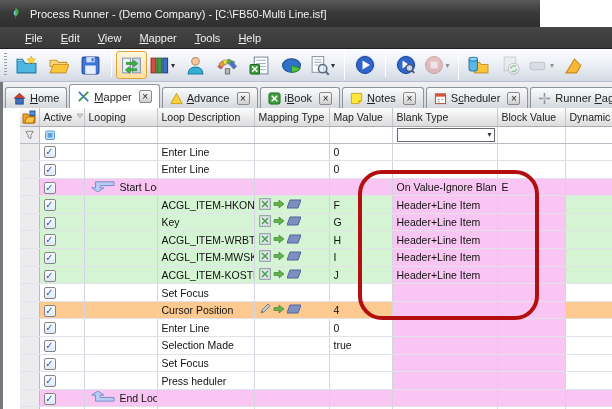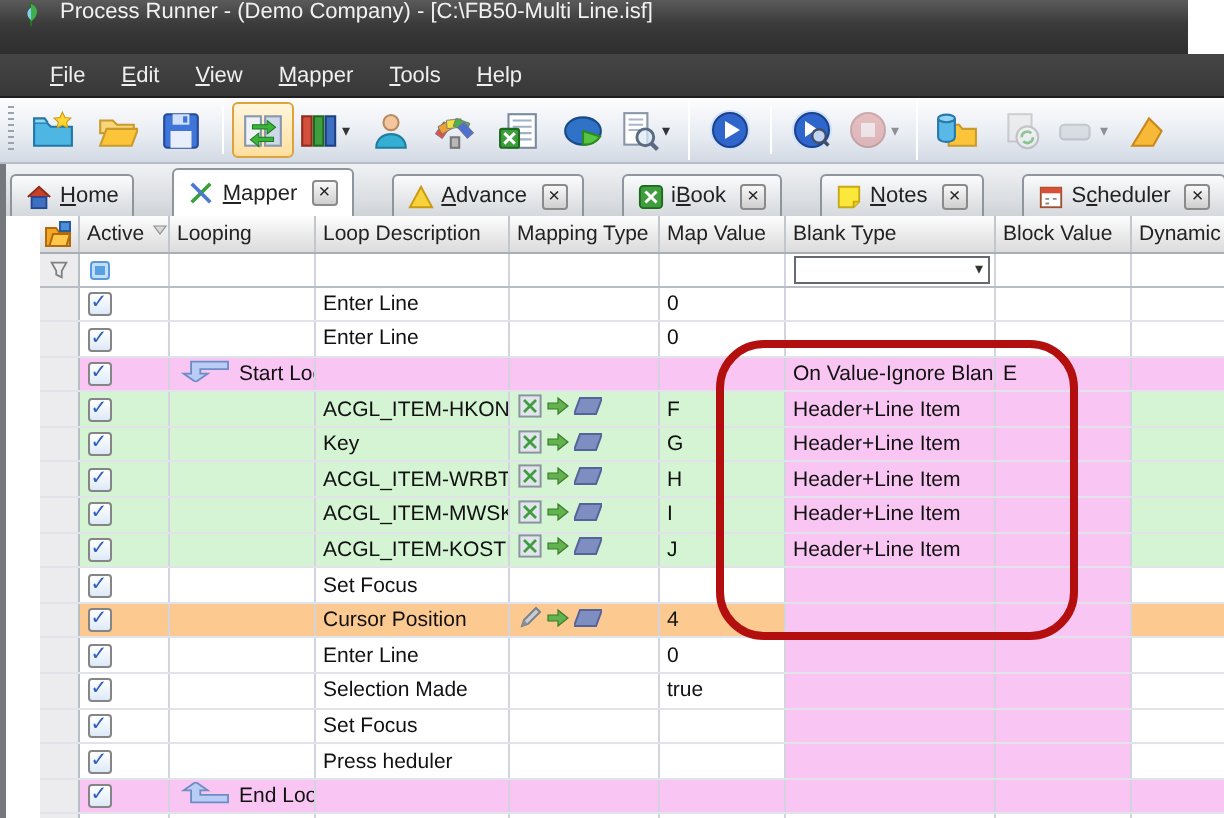--- a/index.html
+++ b/index.html
@@ -4,23 +4,23 @@
 <style>
   html,body { margin:0; padding:0; background:#ffffff; }
   * { box-sizing:border-box; }
   #window {
     position:relative; width:612px; height:409px; overflow:hidden;
     font-family:"Liberation Sans", sans-serif; font-size:11px; color:#111;
     background:#fff;
   }
   
   #titlebar {
-    position:absolute; left:0; top:0; width:594px; height:27px;
+    position:absolute; left:0; top:0; width:540px; height:27px;
     background:linear-gradient(#5a5a5a,#3a3a3a 45%,#2e2e2e);
-    display:flex; gap:7px; padding-left:8px;
+    display:flex; align-items:center; gap:7px; padding-left:8px;
     color:#f2f2f2;
   }
   #titlebar .app-ico { width:15px; height:15px; display:inline-block; }
   #menubar {
     position:absolute; left:0; top:27px; width:612px; height:22px;
     background:linear-gradient(#454545,#383838); border-bottom:1px solid #1f1f1f;
     display:flex; align-items:center; padding-left:16px; color:#efefef;
   }
   .menu-item { padding:3px 9px; cursor:default; }
   .mn { text-decoration:underline; }
@@ -41,21 +41,21 @@
   .tsep { width:1px; height:24px; background:#aab1bc; border-right:1px solid #fff;
     margin:0 4px; flex:0 0 auto; }
   .tsep.dark { background:#7d848e; height:30px; }
   .ticon22 svg, .ticon13 svg, .app-ico svg { display:block; }
   
   #tabstrip {
     position:absolute; left:0; top:82px; width:612px; height:26px;
     background:linear-gradient(#f1f2f4,#cfd3d8);
     display:flex; align-items:flex-end; padding-left:5px;
   }
-  .tab { display:inline-flex; align-items:center; gap:4px; height:21px; margin-right:19px;
+  .tab { display:inline-flex; align-items:center; gap:4px; height:21px; margin-right:2px;
     padding:0 7px; border:1px solid #8f959d; border-bottom:none;
     border-radius:3px 3px 0 0; background:linear-gradient(#fafbfc,#d5d8dc);
     color:#222; white-space:nowrap; }
   .tab.active { background:#ffffff; height:24px; font-weight:normal; }
   .tab-close { width:13px; height:13px; margin-left:3px; border:1px solid #8a8a8a;
     border-radius:2px; background:linear-gradient(#f8f8f8,#cfcfcf);
     font-size:10px; line-height:11px; text-align:center; color:#222; }
   
   #frame-l { position:absolute; left:0; top:82px; width:3px; height:327px; background:#75797e; }
   #gridwrap { position:absolute; left:20px; top:108px; width:609px; height:301px; overflow:hidden;
@@ -345,21 +345,21 @@
     </span>
     <span class="tab">
       <span class="ticon13">
           <svg width="13" height="13" viewBox="0 0 14 14">
             <g stroke="#8a9098" stroke-width="1.6">
               <path d="M7 1v4M7 9v4M1 7h4M9 7h4"></path>
             </g>
             <circle cx="7" cy="7" r="1.8" fill="#b8c0c8"></circle>
           </svg>
         </span>
-      <span><span>Block </span><span class="mn">P</span><span>age</span></span>
+      <span><span>Runner </span><span class="mn">P</span><span>age</span></span>
 
     </span>
   </div>
 
   <div id="frame-l"></div>
 
   <div id="gridwrap">
     <table class="grid">
       <colgroup>
         <col style="width:19px">

